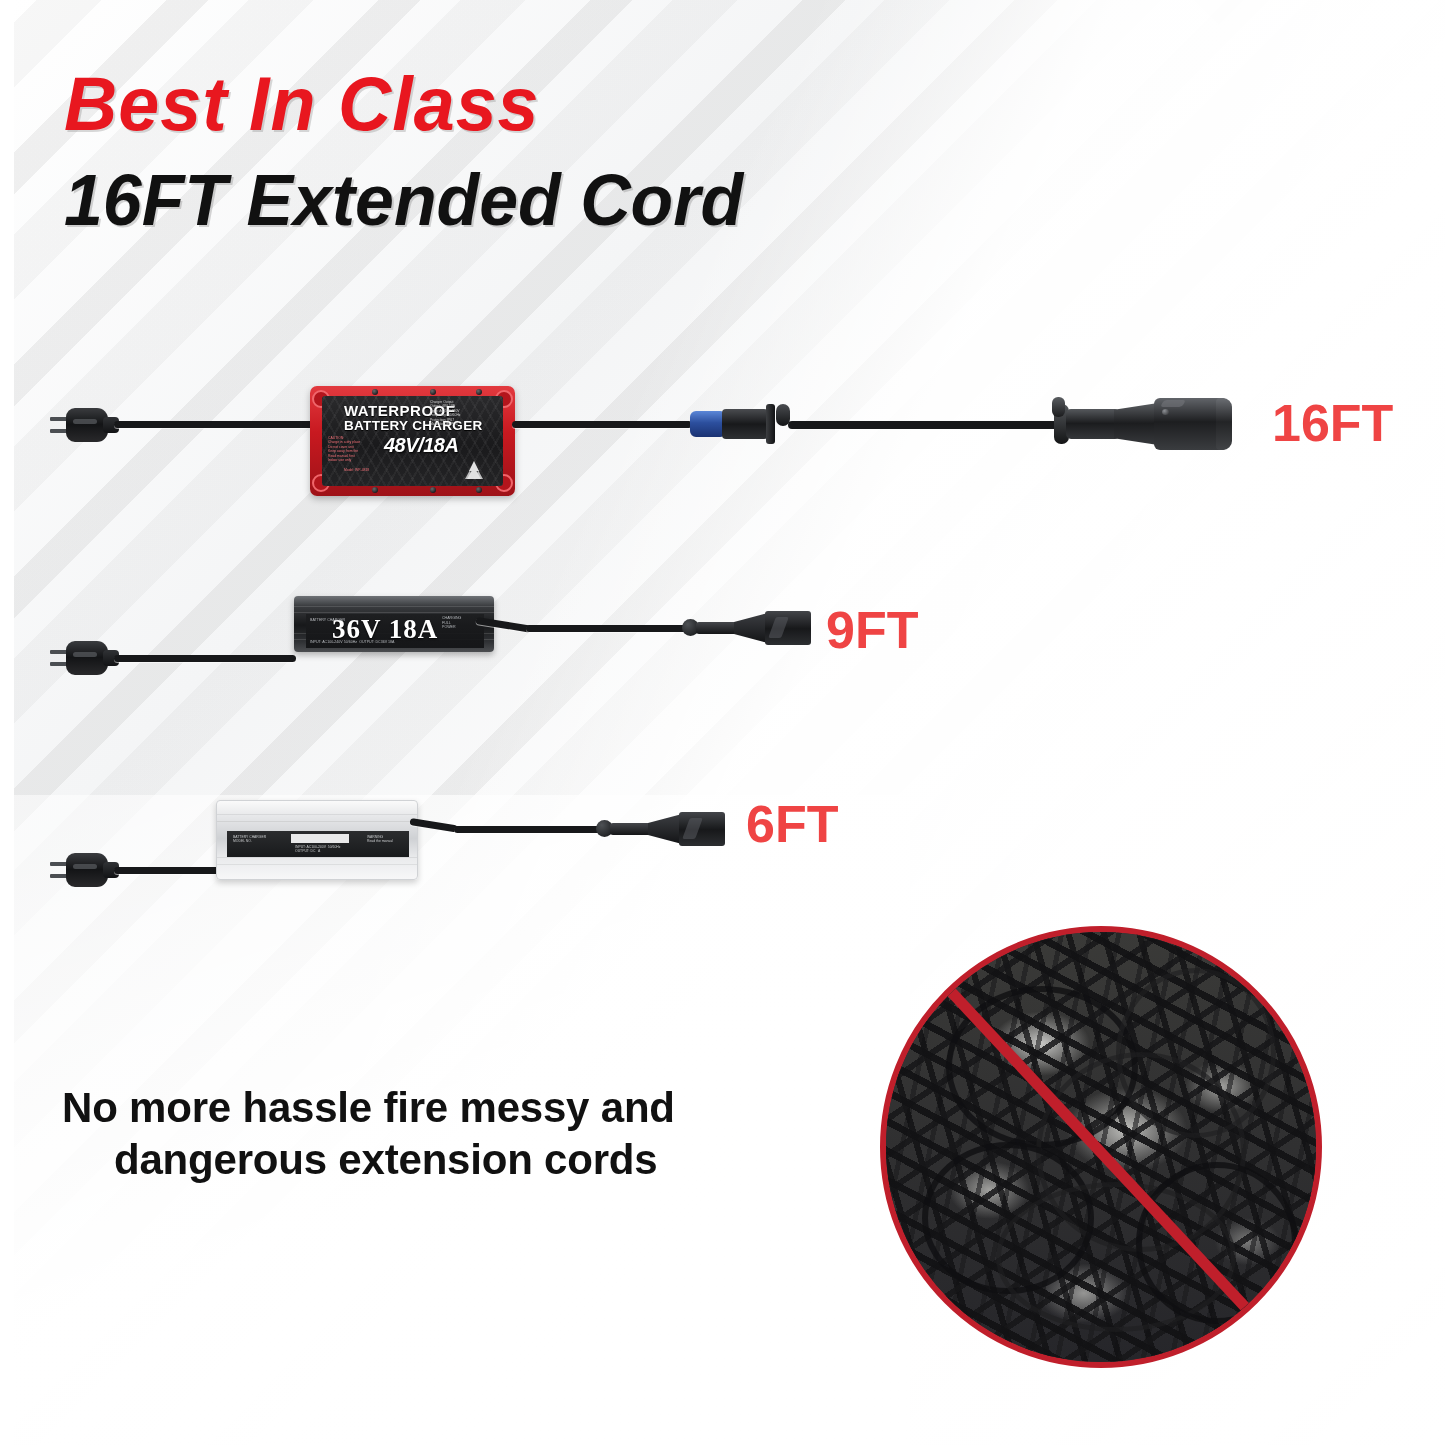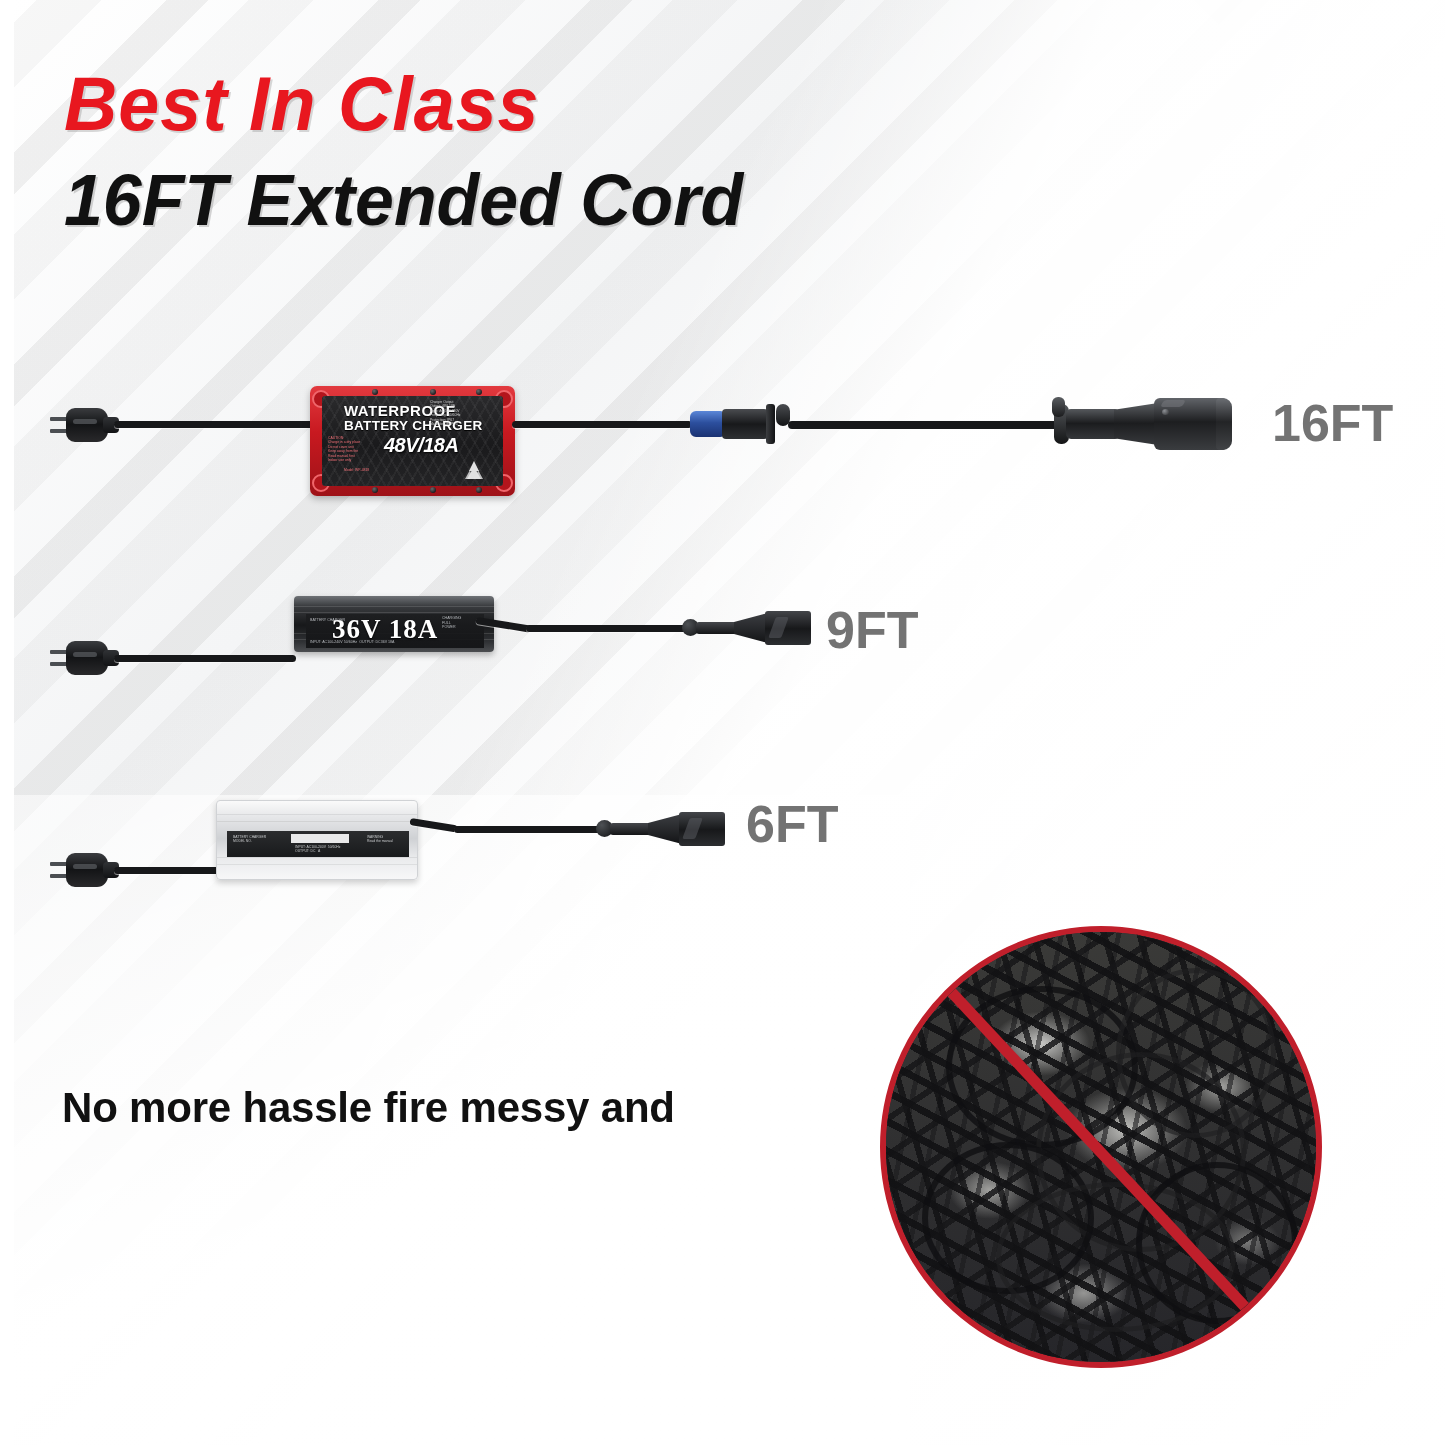--- a/index.html
+++ b/index.html
@@ -33,21 +33,21 @@
   .headline{position:absolute;left:50px;top:66px;}
   .h-best{font-size:76px;font-weight:bold;font-style:italic;color:#e8171f;
     letter-spacing:1px;line-height:1;text-shadow:2px 2px 0 rgba(120,120,120,.28);
     transform:scaleX(.97);transform-origin:left;white-space:nowrap;}
   .h-sub{margin-top:22px;font-size:72px;font-weight:bold;font-style:italic;color:#111;
     letter-spacing:0px;line-height:1;text-shadow:2px 2px 0 rgba(120,120,120,.30);
     transform:scaleX(.97);transform-origin:left;white-space:nowrap;}
 
   
   .row{position:absolute;}
-  .len-label{position:absolute;font-size:52px;font-weight:bold;color:#737373;
+  .len-label{position:absolute;font-size:52px;font-weight:bold;color:#ef4444;
     letter-spacing:0px;white-space:nowrap;line-height:1;}
 
   
   .cord{position:absolute;background:#17181a;border-radius:4px;
      box-shadow:0 1px 0 rgba(255,255,255,.55);}
 
   
   .plug{position:absolute;width:58px;height:34px;}
   .plug .body{position:absolute;left:16px;top:0;width:42px;height:34px;
     background:linear-gradient(180deg,#3a3c3f 0%,#131416 48%,#29292b 100%);
@@ -347,20 +347,21 @@
       <div class="wedge"></div>
         <div class="blade"></div>
         <div class="slot"></div>
     </div>
 
     <div class="len-label len-6">6FT</div>
   </div>
 
   <div class="caption">
     <span>No more hassle fire messy and</span>
+    <span class="l2">dangerous extension cords</span>
   </div>
 
   <div class="inset">
     <div class="photo"></div>
     <div class="strands"></div>
     <div class="swirl" style="left:60px;top:54px;width:180px;height:150px;"></div>
     <div class="swirl2" style="left:150px;top:120px;width:200px;height:190px;"></div>
     <div class="swirl" style="left:36px;top:210px;width:160px;height:140px;"></div>
     <div class="swirl2" style="left:230px;top:36px;width:150px;height:160px;"></div>
     <div class="swirl2" style="left:110px;top:250px;width:230px;height:140px;"></div>

